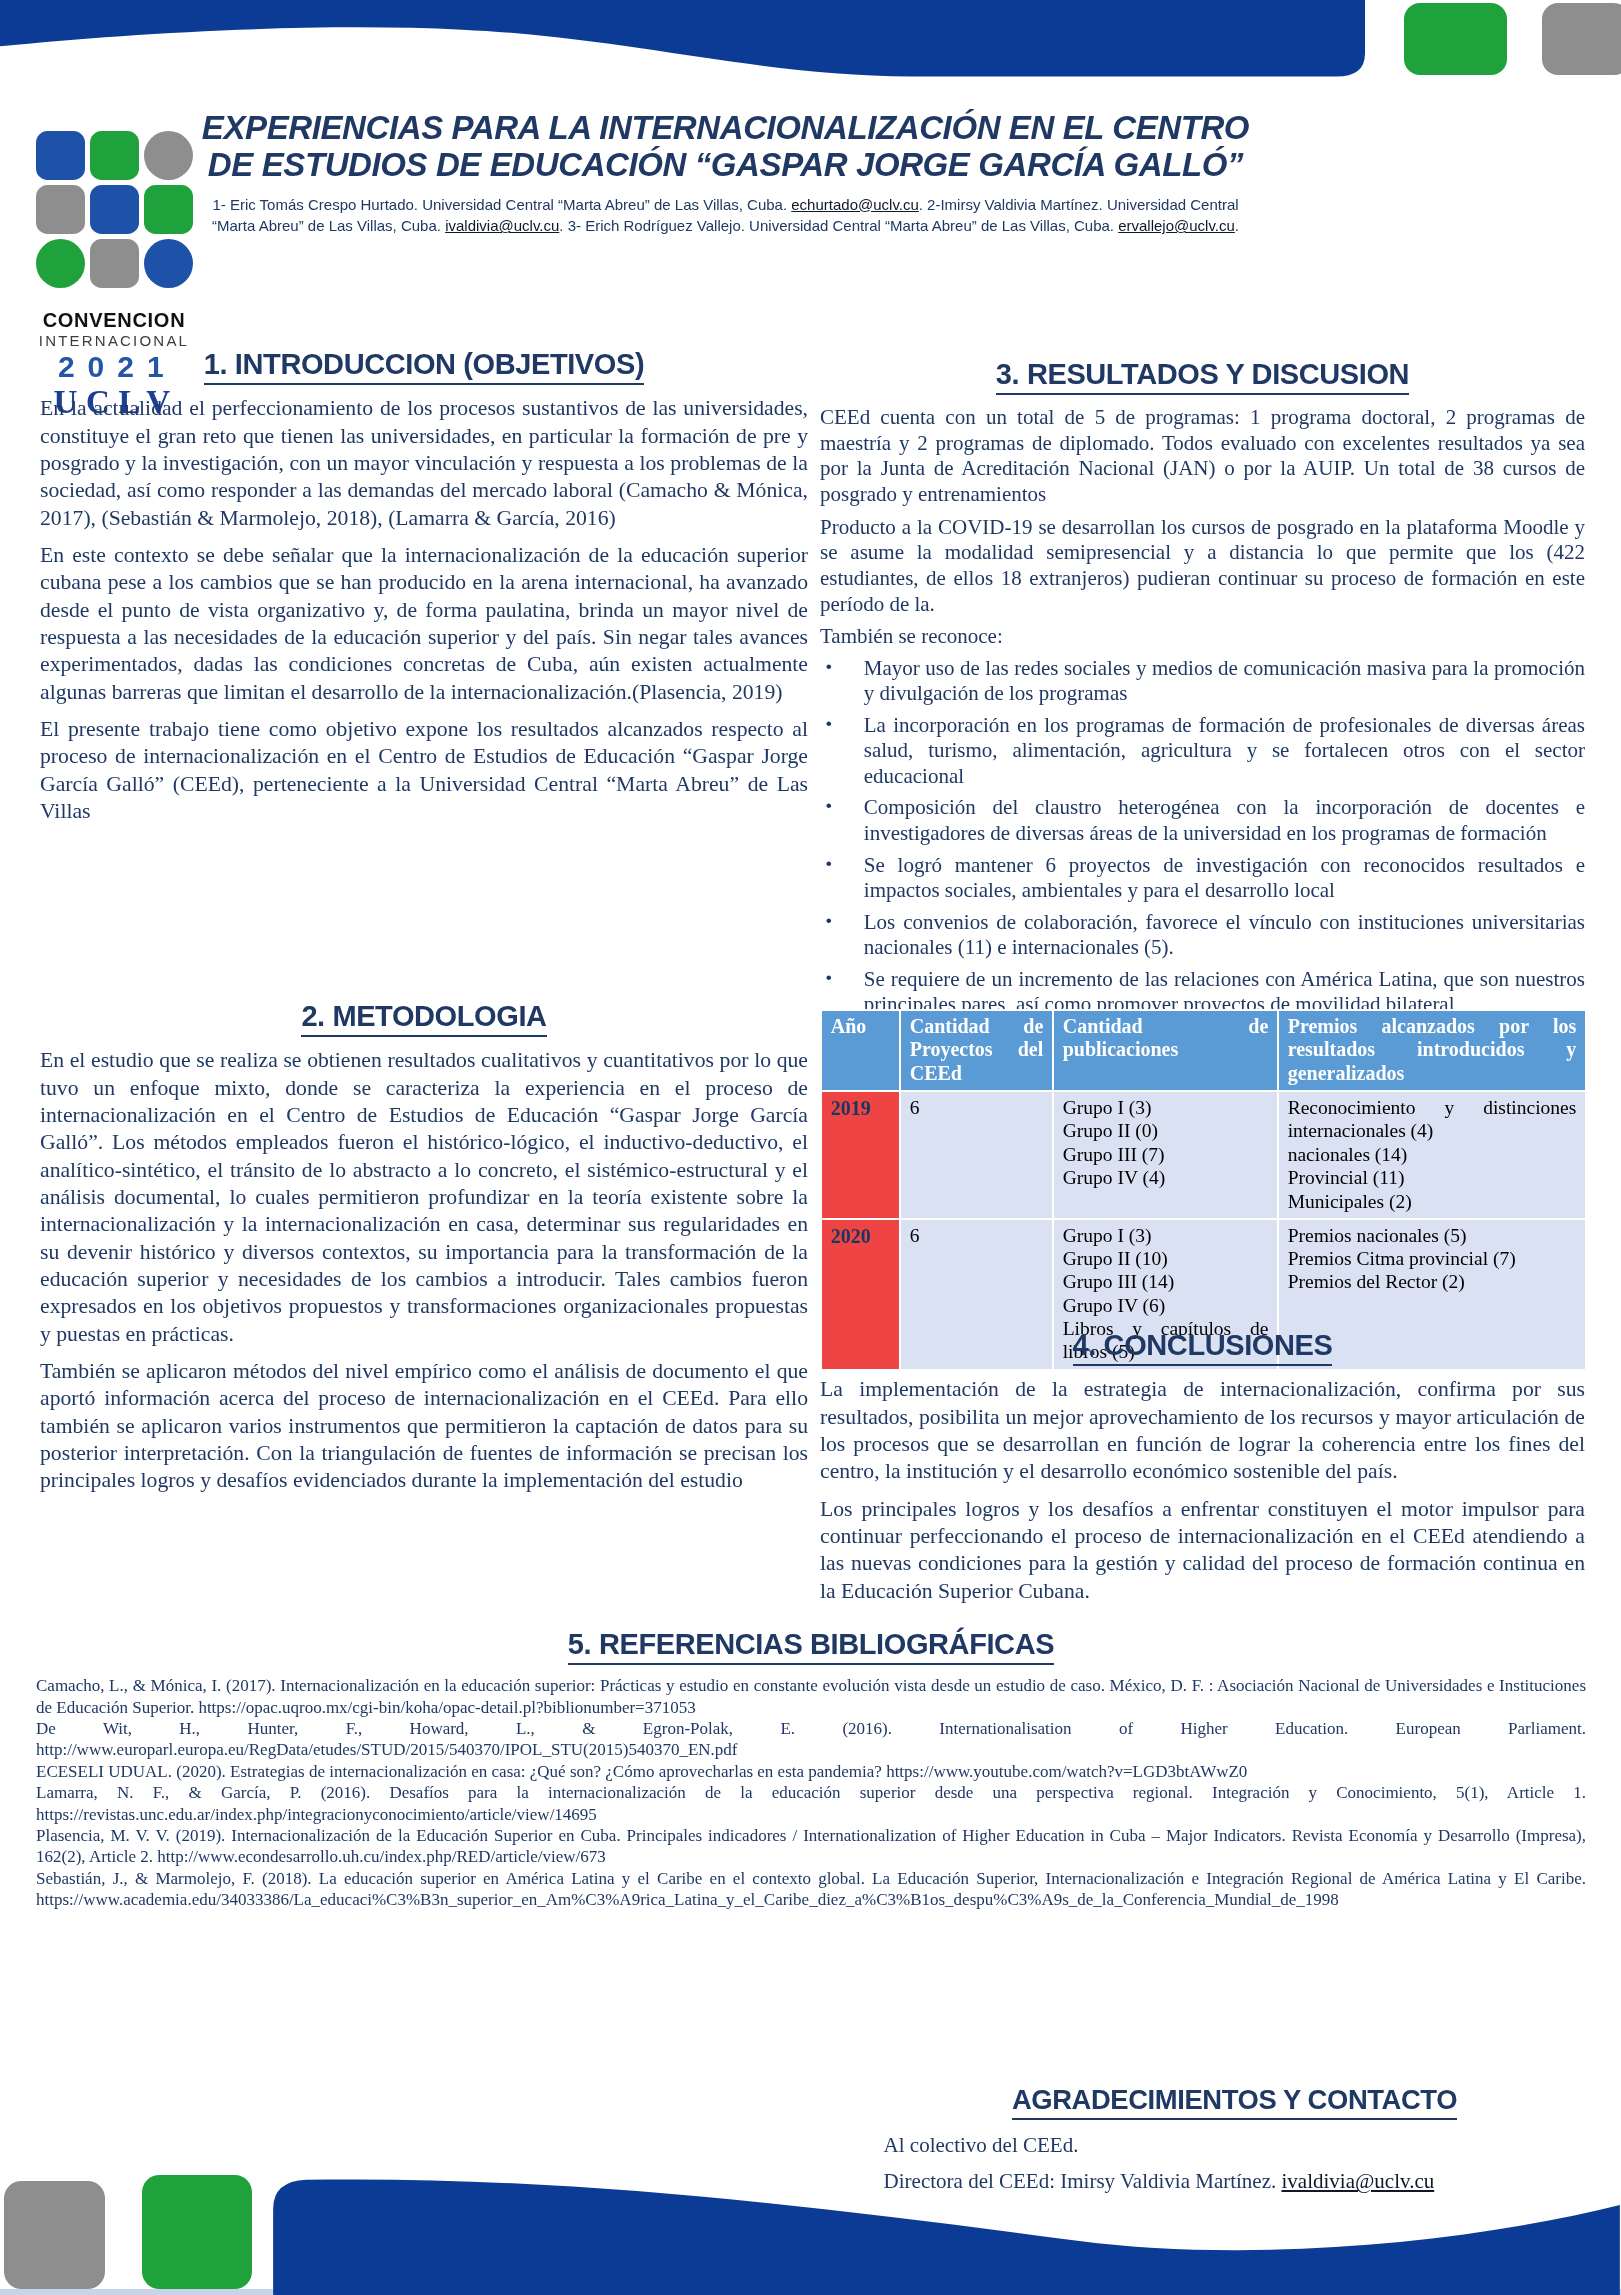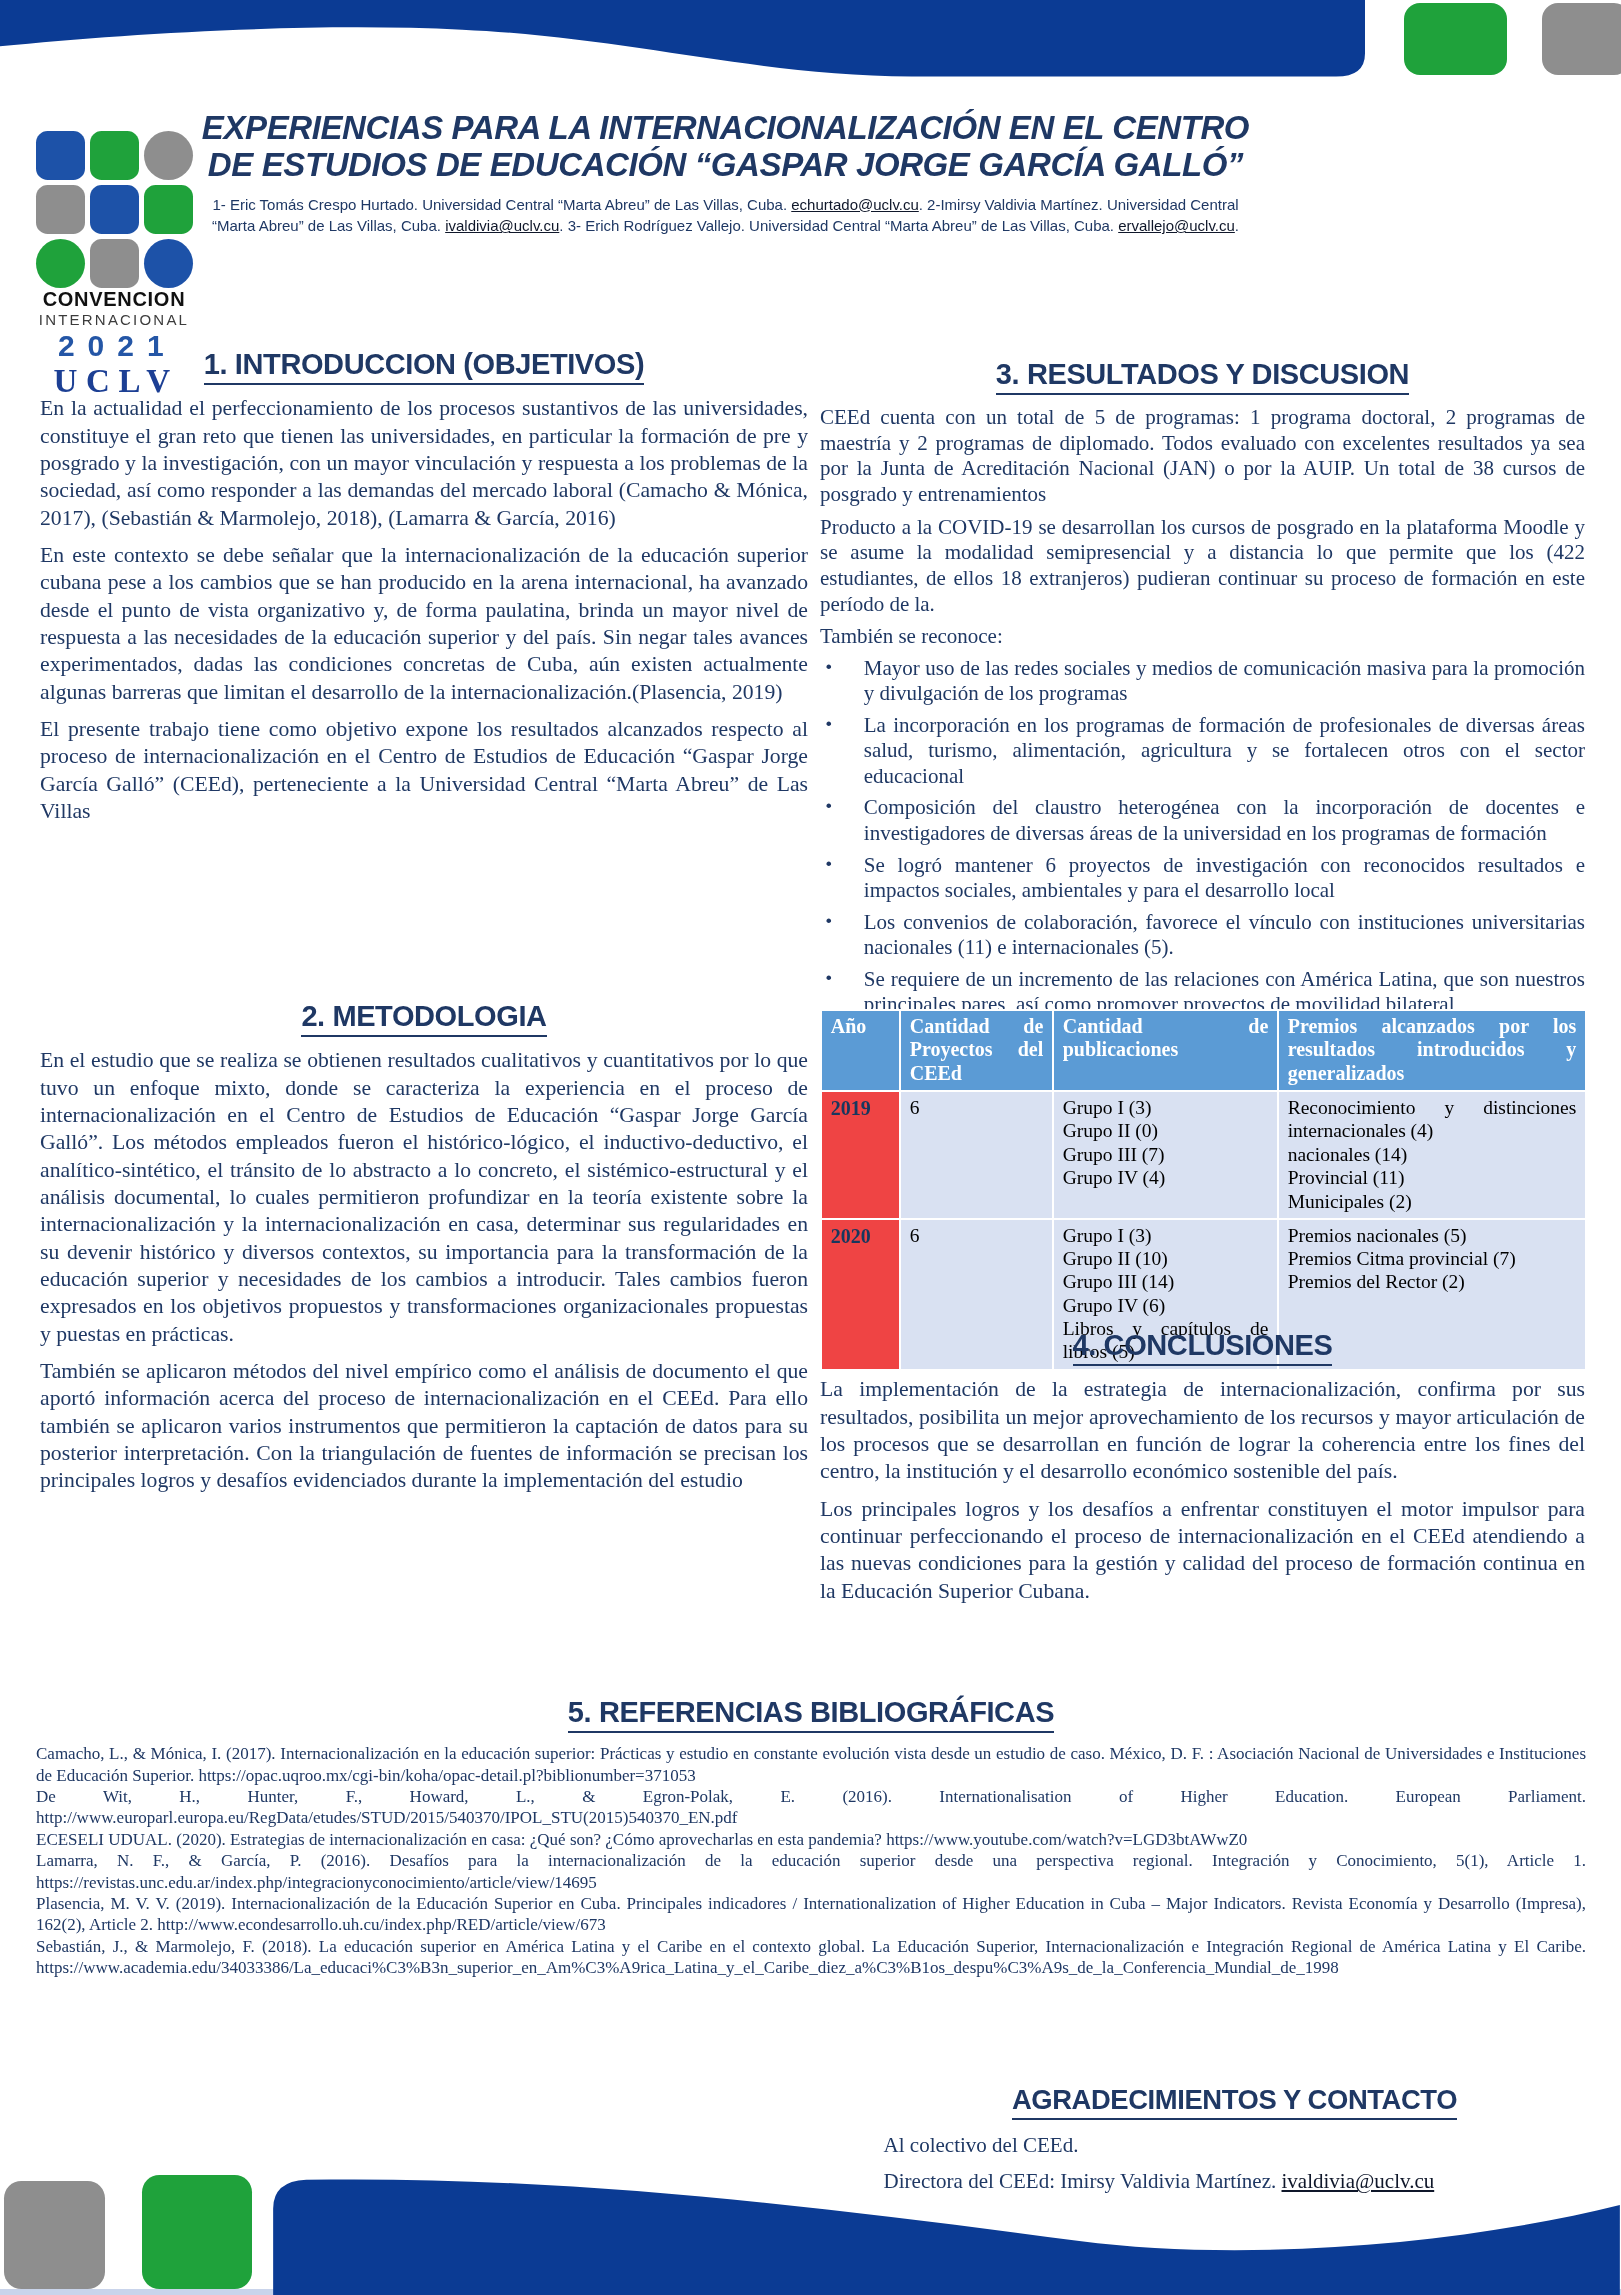--- a/index.html
+++ b/index.html
@@ -18,38 +18,38 @@
   .chip-gray-b{position:absolute;left:4.3px;bottom:5.8px;width:101px;height:108px;background:#8E8E8E;border-radius:17.3px;}
   .chip-green-b{position:absolute;left:142px;bottom:5.8px;width:110px;height:114px;background:#1FA23B;border-radius:17.3px;}
   .bottom-svg{position:absolute;left:271px;bottom:0;display:block;}
   
   .logo{position:absolute;left:30px;top:131px;width:168px;text-align:center;}
   .logo-grid{display:grid;grid-template-columns:repeat(3,49px);grid-gap:5px;justify-content:center;}
   .cell{width:49px;height:49px;}
   .sq{border-radius:11.6px;}
   .ci{border-radius:50%;}
   .c-blue{background:#1D52A8;} .c-green{background:#1FA23B;} .c-gray{background:#8E8E8E;}
-  .logo-conv{margin-top:0;font-family:"Liberation Sans",sans-serif;font-weight:800;font-size:20px;letter-spacing:0.7px;color:#111111;}
+  .logo-conv{margin-top:21px;font-family:"Liberation Sans",sans-serif;font-weight:800;font-size:20px;letter-spacing:0.7px;color:#111111;}
   .logo-int{font-family:"Liberation Sans",sans-serif;font-weight:400;font-size:15px;letter-spacing:2.2px;color:#3c3c3c;}
   .logo-year{margin-top:1.4px;font-family:"Liberation Sans",sans-serif;font-weight:600;font-size:30px;letter-spacing:13px;color:#2456A6;text-indent:6.5px;}
   .logo-uclv{font-family:"Liberation Serif",serif;font-weight:700;font-size:33px;letter-spacing:8.7px;color:#1C3F94;text-indent:4.3px;}
   
   .header-text{position:absolute;left:196px;top:98px;width:1059px;text-align:center;}
   .main-title{font-family:"Liberation Sans",sans-serif;font-weight:800;font-size:32px;line-height:1.16;letter-spacing:-0.4px;color:#1F3864;}
   .subtitle{margin-top:11.6px;font-family:"Liberation Sans",sans-serif;font-style:italic;font-weight:800;font-size:33px;line-height:1.12;letter-spacing:-0.4px;color:#1F3864;}
   .authors{margin-top:10px;font-family:"Liberation Sans",sans-serif;font-size:15px;line-height:1.45;color:#1F3864;}
   a.email{color:#0f172a;text-decoration:underline;cursor:pointer;}
   
   .sec{position:absolute;}
   #sec-intro{left:40px;top:348px;width:768px;}
   #sec-met{left:40px;top:1000px;width:768px;}
   #sec-res{left:820px;top:358px;width:765px;}
   #tbl-wrap{left:820px;top:1009px;width:765px;}
   #sec-conc{left:820px;top:1329px;width:765px;}
-  #sec-refs{left:36px;top:1696px;width:1550px;}
+  #sec-refs{left:36px;top:1628px;width:1550px;}
   #sec-agr{left:859px;top:2084px;width:751px;}
   .sec-head{text-align:center;margin:0 0 10px 0;}
   .sec-head span{
     display:inline-block;font-family:"Liberation Sans",sans-serif;font-weight:800;
     font-size:29px;letter-spacing:-0.4px;color:#1F3864;
     border-bottom:2.9px solid #1F3864;padding-bottom:2.2px;
   }
   .body-text p{margin:0 0 10px 0;text-align:justify;font-size:21.7px;line-height:1.26;color:#1F3864;}
   #sec-res .body-text p{font-size:21px;line-height:1.22;margin-bottom:7.2px;}
   .lead-in{font-size:21px;line-height:1.22;margin:0 0 5.8px 0;color:#1F3864;}

